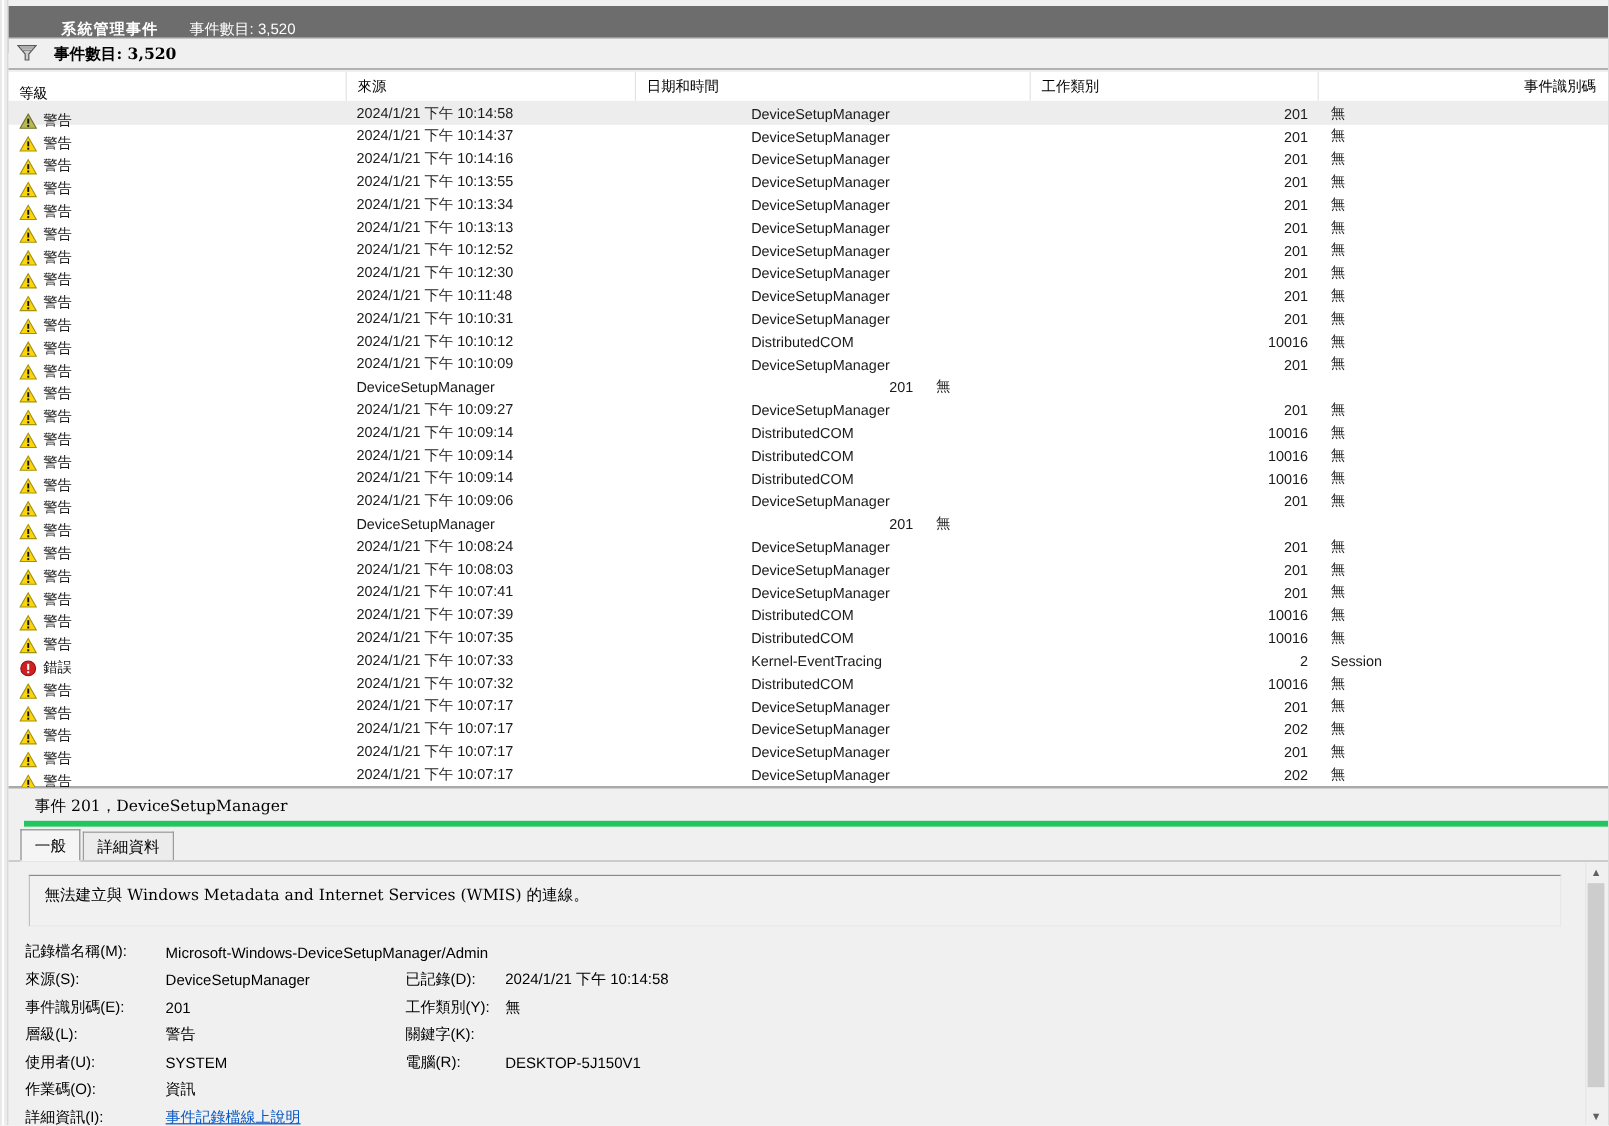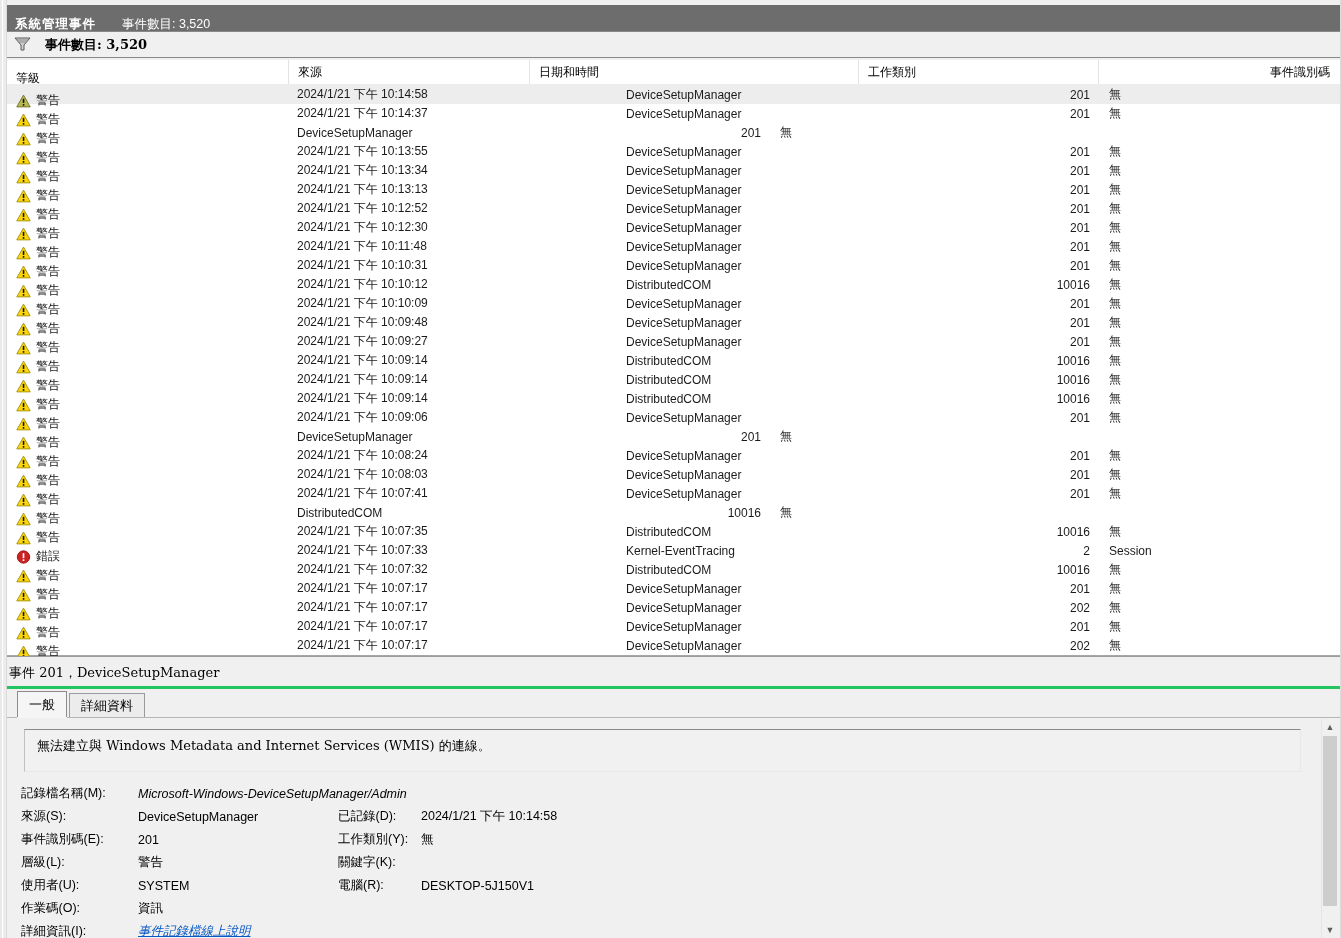--- a/index.html
+++ b/index.html
@@ -13,20 +13,21 @@
   #left-strip{
     position:absolute; left:0; top:0; width:7px; height:938px;
     background:linear-gradient(to right,#e9e9e9 0 2px,#ffffff 2px 3px,#ececec 3px 6px,#d9d9d9 6px 7px);
     z-index:5;
   }
   
   #titlebar{
     position:absolute; left:7px; top:5px; right:0; height:39px;
     background:#6d6d6d; color:#ffffff; display:flex; align-items:center;
     font-size:12.5px;
+    padding-left:36px;
   }
   #titlebar .t-title{ margin-left:8px; font-weight:bold; letter-spacing:1px;}
   #titlebar .t-count{ margin-left:26px; }
   
   #filterbar{
     position:absolute; left:7px; top:31px; right:0; height:27px;
     background:#f0f0f0; border-top:1px solid #898989; border-bottom:1px solid #898989;
     display:flex; align-items:center; font-size:13px;
     font-family:"DejaVu Serif","Liberation Serif",serif; font-weight:bold;
   }
@@ -60,22 +61,22 @@
   .tri{ fill:#fcd60a; stroke:#a39312; stroke-width:1; }
   .trow.selected .tri{ fill:#b9b952; stroke:#70712c; }
   .bang{ fill:#111; }
   .errc{ fill:#ce2121; stroke:#9c1010; stroke-width:1; }
   .bangw{ fill:#fff; }
   
   #splitter{ position:absolute; left:7px; right:0; top:656px; height:4px;
     background:#f0f0f0; border-top:1px solid #9c9c9c; }
   
   #detail-header{
-    position:absolute; left:0; right:0; top:660px; height:29px;
-    background:#f0f0f0; border-bottom:3px solid #22c55e;
+    position:absolute; left:20px; right:0; top:660px; height:29px;
+    background:#f0f0f0; border-bottom:5px solid #22c55e;
     display:flex; align-items:center; font-family:"DejaVu Serif","Liberation Serif",serif;
     font-size:13px; color:#000;
   }
   #detail-header span{ margin-left:9px; }
   #tabs{
     position:absolute; left:7px; right:0; top:689px; height:28px;
     background:#f0f0f0; display:flex; align-items:flex-end; padding-left:10px;
     font-family:"DejaVu Serif","Liberation Serif",serif; font-size:13px;
   }
   .tab{
@@ -96,21 +97,21 @@
     border-right:1px solid #e8e8e8; border-bottom:1px solid #e8e8e8;
     font-family:"DejaVu Serif","Liberation Serif",serif; font-size:13px; color:#000;
     padding:7px 12px;
   }
   #fields{ position:absolute; left:0; top:64px; right:40px; }
   .frow{ display:flex; height:23px; align-items:center; font-size:12.5px; color:#000; }
   .f-label{ width:131px; padding-left:14px; }
   .f-value{ width:200px; }
   .f-label2{ width:83px; }
   .f-value2{ flex:1; }
-  .frow.wide .f-value{ width:auto; flex:1;font-style:italic; }
+  .frow.wide .f-value{ width:auto; flex:1; }
   .f-value .link{ color:#0757c4; text-decoration:underline; cursor:pointer; }
   
   #dscroll{
     position:absolute; right:3px; top:1px; width:16px; height:219px;
     background:#f0f0f0; border-left:1px solid #e5e5e5;
   }
   #dscroll .arr{ position:absolute; left:0; width:16px; height:16px; color:#606060;
     font-size:9px; display:flex; align-items:center; justify-content:center; }
   #dscroll .arr.up{ top:0; } #dscroll .arr.down{ bottom:0; }
   #dscroll .thumb{ position:absolute; left:1px; top:17px; width:14px; height:170px;
@@ -184,20 +185,21 @@
         <span class="evt-icon">
           <svg class="ic-warn" viewBox="0 0 16 15">
             <path class="tri" d="M8 1.2 L15.2 13.8 H0.8 Z"></path>
             <rect class="bang" x="7.2" y="5.2" width="1.7" height="4.4"></rect>
             <rect class="bang" x="7.2" y="10.8" width="1.7" height="1.8"></rect>
           </svg>
 
         </span>
         <span>警告</span>
       </div>
+      <div class="cell col-date">2024/1/21 下午 10:14:16</div>
       <div class="cell col-source">DeviceSetupManager</div>
       <div class="cell col-id">201</div>
       <div class="cell col-cat">無</div>
     </div>
         <div class="trow">
       <div class="cell col-level lvl-cell">
         <span class="evt-icon">
           <svg class="ic-warn" viewBox="0 0 16 15">
             <path class="tri" d="M8 1.2 L15.2 13.8 H0.8 Z"></path>
             <rect class="bang" x="7.2" y="5.2" width="1.7" height="4.4"></rect>
@@ -353,21 +355,20 @@
         <span class="evt-icon">
           <svg class="ic-warn" viewBox="0 0 16 15">
             <path class="tri" d="M8 1.2 L15.2 13.8 H0.8 Z"></path>
             <rect class="bang" x="7.2" y="5.2" width="1.7" height="4.4"></rect>
             <rect class="bang" x="7.2" y="10.8" width="1.7" height="1.8"></rect>
           </svg>
 
         </span>
         <span>警告</span>
       </div>
-      <div class="cell col-date">2024/1/21 下午 10:09:48</div>
       <div class="cell col-source">DeviceSetupManager</div>
       <div class="cell col-id">201</div>
       <div class="cell col-cat">無</div>
     </div>
         <div class="trow">
       <div class="cell col-level lvl-cell">
         <span class="evt-icon">
           <svg class="ic-warn" viewBox="0 0 16 15">
             <path class="tri" d="M8 1.2 L15.2 13.8 H0.8 Z"></path>
             <rect class="bang" x="7.2" y="5.2" width="1.7" height="4.4"></rect>
@@ -522,20 +523,21 @@
         <span class="evt-icon">
           <svg class="ic-warn" viewBox="0 0 16 15">
             <path class="tri" d="M8 1.2 L15.2 13.8 H0.8 Z"></path>
             <rect class="bang" x="7.2" y="5.2" width="1.7" height="4.4"></rect>
             <rect class="bang" x="7.2" y="10.8" width="1.7" height="1.8"></rect>
           </svg>
 
         </span>
         <span>警告</span>
       </div>
+      <div class="cell col-date">2024/1/21 下午 10:07:39</div>
       <div class="cell col-source">DistributedCOM</div>
       <div class="cell col-id">10016</div>
       <div class="cell col-cat">無</div>
     </div>
         <div class="trow">
       <div class="cell col-level lvl-cell">
         <span class="evt-icon">
           <svg class="ic-warn" viewBox="0 0 16 15">
             <path class="tri" d="M8 1.2 L15.2 13.8 H0.8 Z"></path>
             <rect class="bang" x="7.2" y="5.2" width="1.7" height="4.4"></rect>

